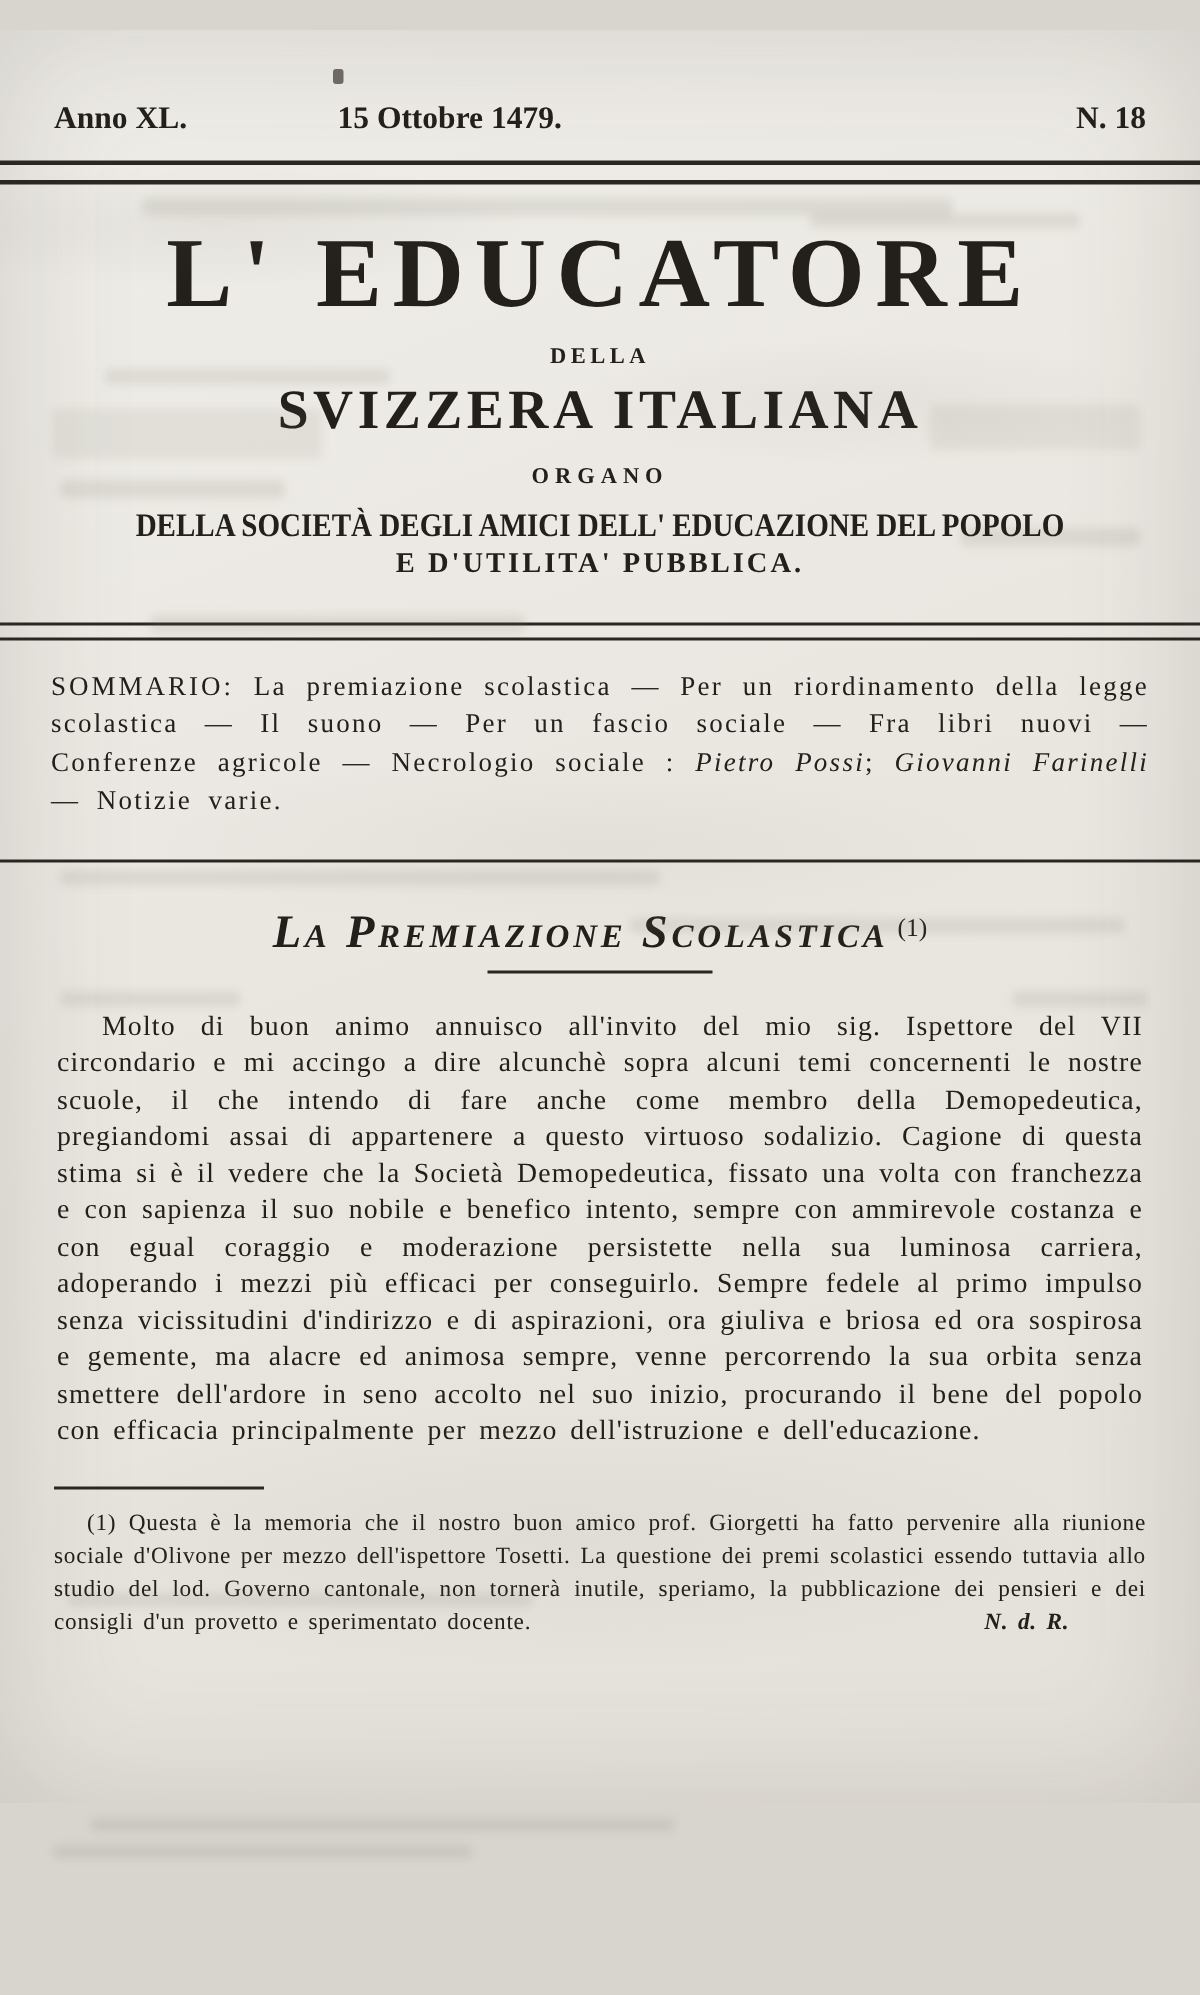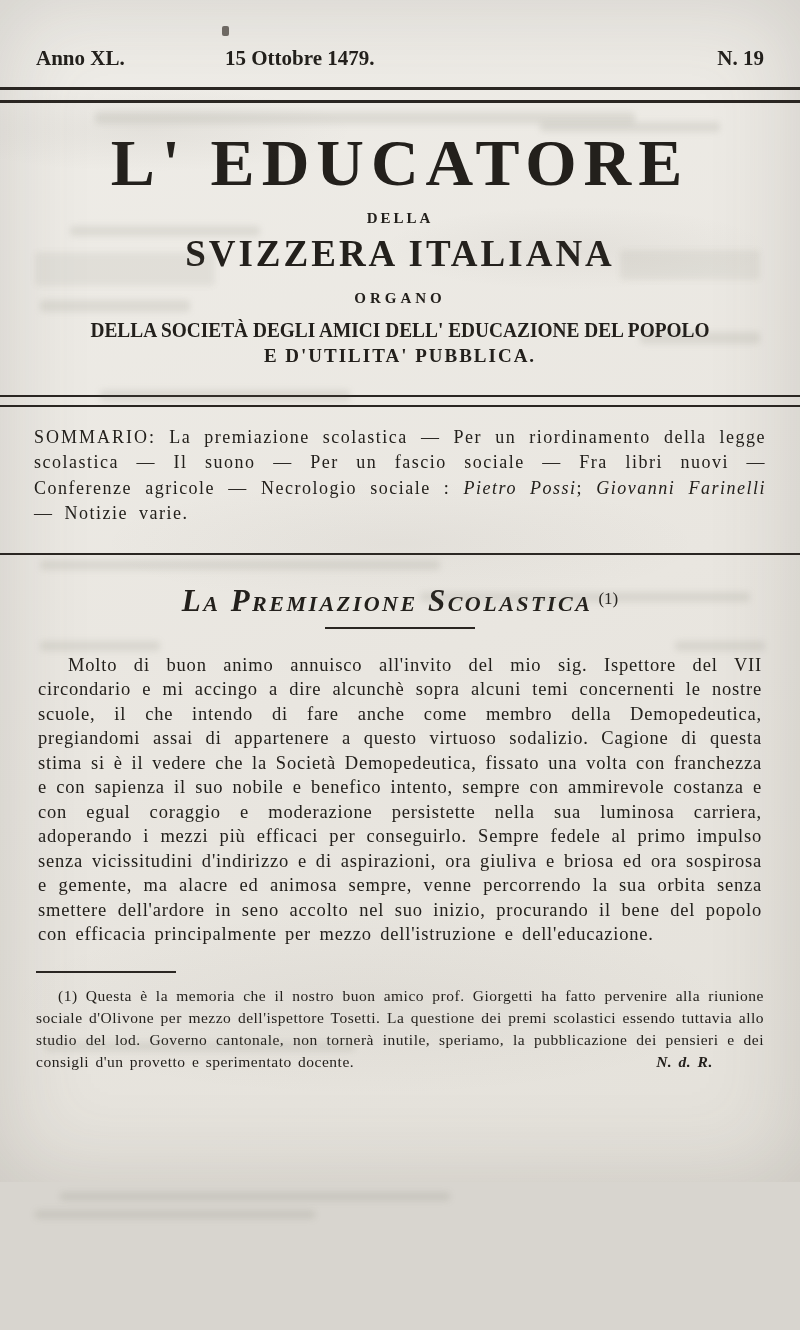--- a/index.html
+++ b/index.html
@@ -6,20 +6,21 @@
   body {
     width: 800px; height: 1330px; overflow: hidden;
     background: #d8d5cf;
     font-family: "Liberation Serif", "DejaVu Serif", serif;
     color: #23201c;
   }
   .page {
     position: relative; width: 800px; height: 1182px;
     background: linear-gradient(160deg, #efede8 0%, #e9e6e0 55%, #e4e1da 100%);
     box-shadow: inset 0 0 90px rgba(80,74,66,0.18);
+    margin-top: 20px;
   }
   .grain {
     position: absolute; inset: 0; pointer-events: none;
     background:
       radial-gradient(ellipse 300px 60px at 18% 11%, rgba(95,88,80,.07), transparent 70%),
       radial-gradient(ellipse 280px 60px at 72% 21%, rgba(95,88,80,.06), transparent 70%),
       radial-gradient(ellipse 430px 90px at 50% 46%, rgba(95,88,80,.05), transparent 70%),
       radial-gradient(ellipse 520px 130px at 46% 85%, rgba(95,88,80,.05), transparent 70%);
   }
   .smudge {
@@ -86,21 +87,21 @@
   <div class="smudge" style="left:675px;top:641px;width:90px;height:10px;"></div>
   <div class="smudge" style="left:45px;top:1042px;width:310px;height:9px;"></div>
   <div class="smudge" style="left:60px;top:1192px;width:390px;height:9px;"></div>
   <div class="smudge" style="left:35px;top:1210px;width:280px;height:9px;"></div>
 
   <div class="artifact"></div>
 
   <header class="issue-line">
     <span class="anno">Anno XL.</span>
     <span class="date">15 Ottobre 1479.</span>
-    <span class="num">N. 19</span>
+    <span class="num">N. 18</span>
   </header>
 
   <div class="double-rule rule-top"></div>
 
   <section class="masthead">
     <h1>L' EDUCATORE</h1>
     <div class="della">DELLA</div>
     <h2>SVIZZERA ITALIANA</h2>
     <div class="organo">ORGANO</div>
     <div class="society1">DELLA SOCIETÀ DEGLI AMICI DELL' EDUCAZIONE DEL POPOLO</div>

